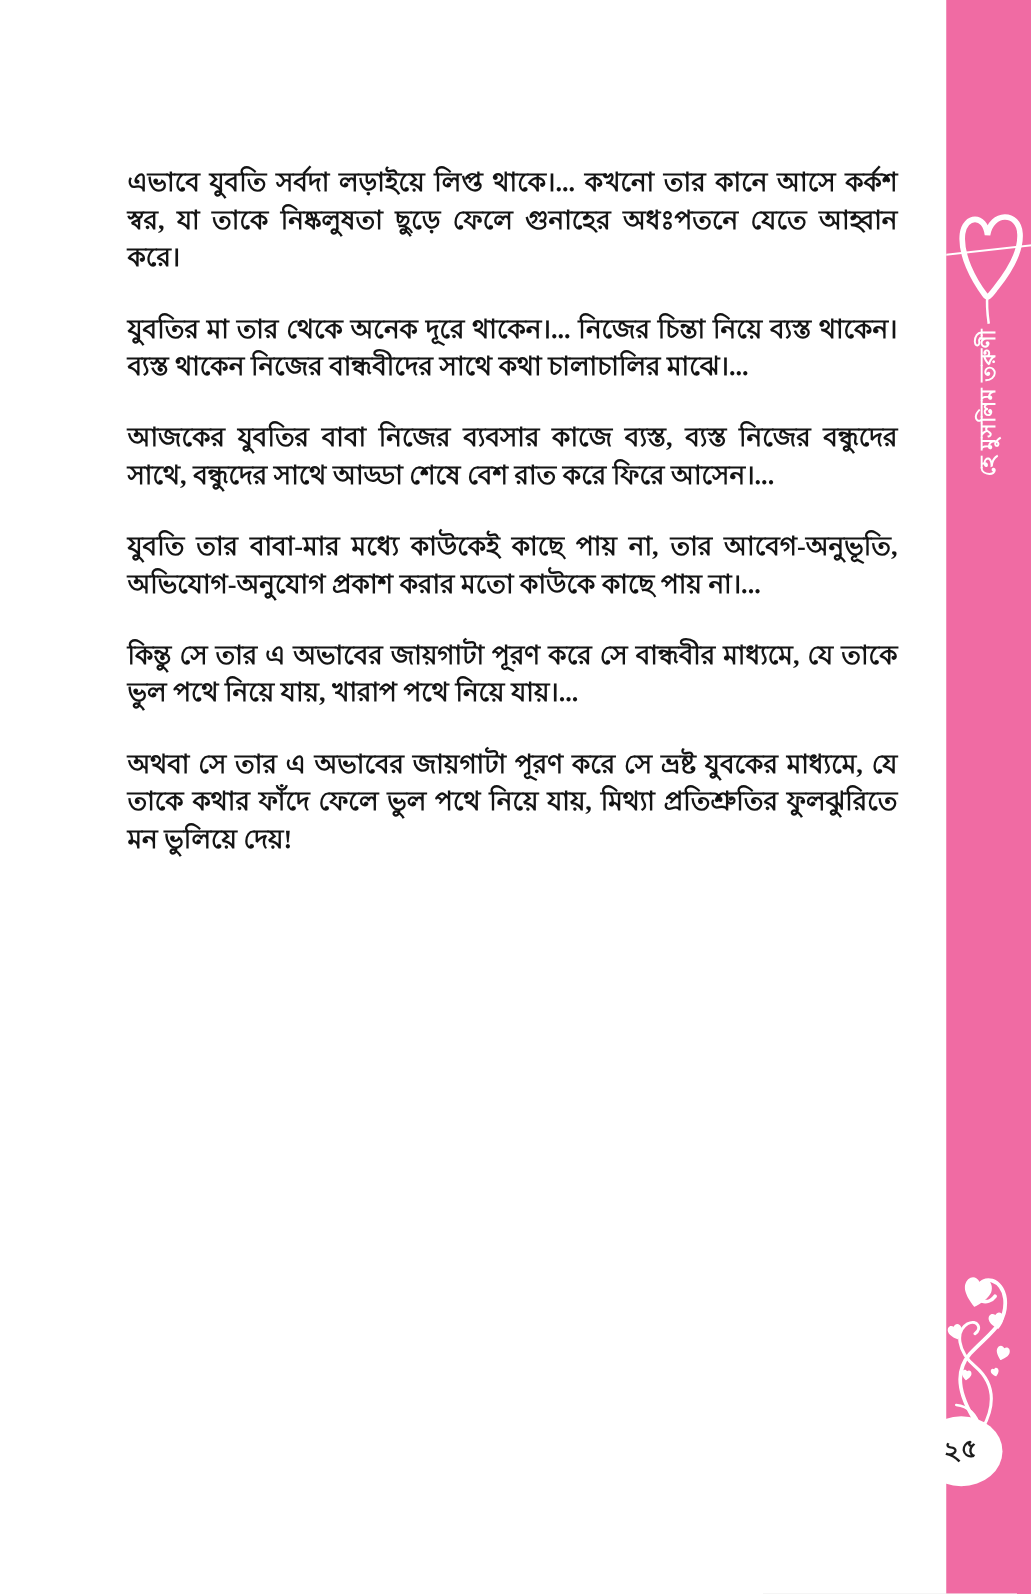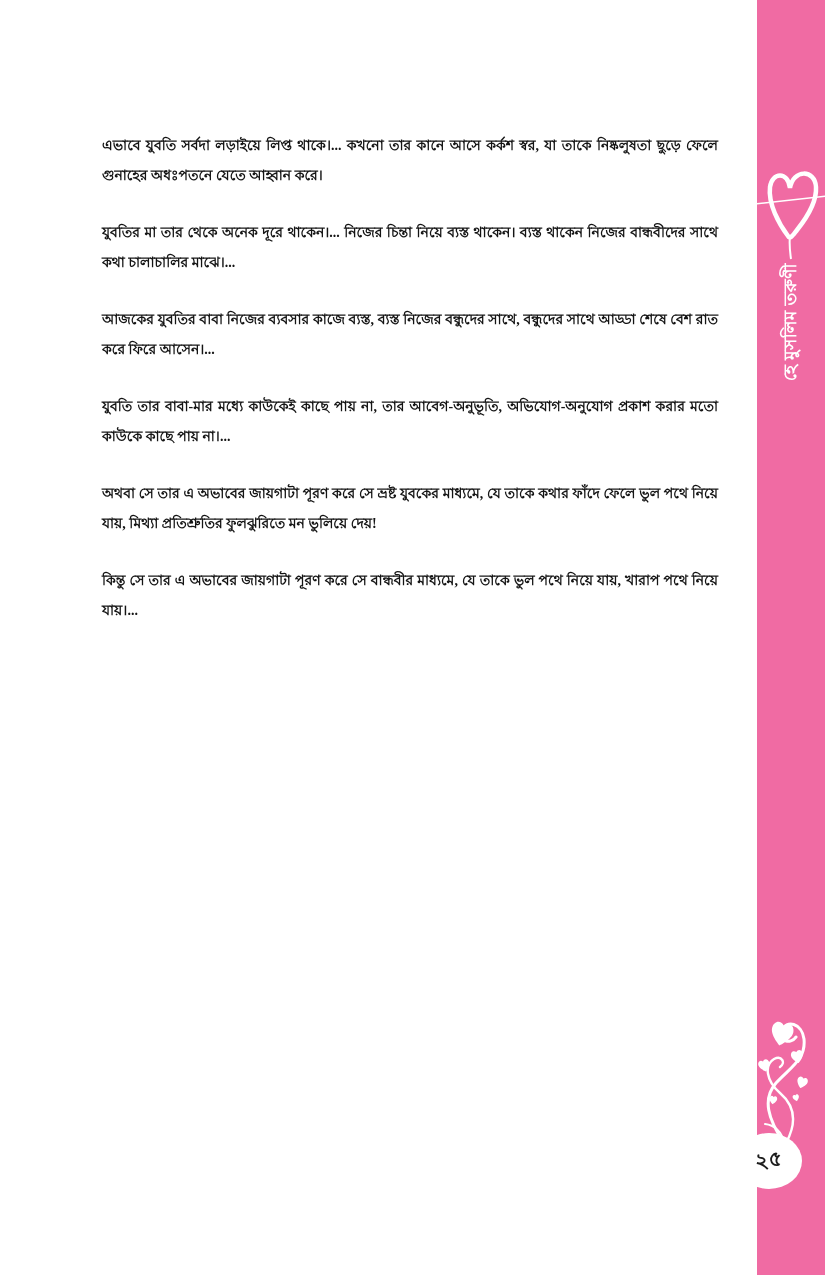--- a/index.html
+++ b/index.html
@@ -9,21 +9,21 @@
     background:#ffffff;
     overflow:hidden;
     font-family:"Liberation Serif", serif;
   }
   
   .article{
     position:absolute;
     left:102px; top:131px;
     width:616px;
     color:#141414;
-    font-size:14px;
+    font-size:21px;
     line-height:30px;
     font-weight:bold;
     text-align:justify;
   }
   .article p{margin:0 0 27px 0;}
 
   
   .band{
     position:absolute;
     left:757px; top:0;
@@ -74,22 +74,22 @@
 </head>
 <body>
 
 <div class="screen">
 
   <div class="article">
     <p>এভাবে যুবতি সর্বদা লড়াইয়ে লিপ্ত থাকে।... কখনো তার কানে আসে কর্কশ স্বর, যা তাকে নিষ্কলুষতা ছুড়ে ফেলে গুনাহের অধঃপতনে যেতে আহ্বান করে।</p>
     <p>যুবতির মা তার থেকে অনেক দূরে থাকেন।... নিজের চিন্তা নিয়ে ব্যস্ত থাকেন। ব্যস্ত থাকেন নিজের বান্ধবীদের সাথে কথা চালাচালির মাঝে।...</p>
     <p>আজকের যুবতির বাবা নিজের ব্যবসার কাজে ব্যস্ত, ব্যস্ত নিজের বন্ধুদের সাথে, বন্ধুদের সাথে আড্ডা শেষে বেশ রাত করে ফিরে আসেন।...</p>
     <p>যুবতি তার বাবা-মার মধ্যে কাউকেই কাছে পায় না, তার আবেগ-অনুভূতি, অভিযোগ-অনুযোগ প্রকাশ করার মতো কাউকে কাছে পায় না।...</p>
+    <p>কিন্তু সে তার এ অভাবের জায়গাটা পূরণ করে সে বান্ধবীর মাধ্যমে, যে তাকে ভুল পথে নিয়ে যায়, খারাপ পথে নিয়ে যায়।...</p>
     <p>অথবা সে তার এ অভাবের জায়গাটা পূরণ করে সে ভ্রষ্ট যুবকের মাধ্যমে, যে তাকে কথার ফাঁদে ফেলে ভুল পথে নিয়ে যায়, মিথ্যা প্রতিশ্রুতির ফুলঝুরিতে মন ভুলিয়ে দেয়!</p>
-    <p>কিন্তু সে তার এ অভাবের জায়গাটা পূরণ করে সে বান্ধবীর মাধ্যমে, যে তাকে ভুল পথে নিয়ে যায়, খারাপ পথে নিয়ে যায়।...</p>
   </div>
 
   <div class="band"></div>
 
   <svg class="heart-svg" viewBox="0 0 68 116" xmlns="http://www.w3.org/2000/svg">
     <path d="M31 90 C 22 78 11 58 13 41 C 15 26 31 25 33 42 C 36 23 58 23 59 41 C 60 57 48 74 40 84 C 36 89 33 94 31 90 Z" fill="none" stroke="#ffffff" stroke-width="4.5" stroke-linecap="round"></path>
     <line x1="-2" y1="58" x2="70" y2="50" stroke="#ffffff" stroke-width="1.6"></line>
     <path d="M33 90 C 32 98 33 106 34 113" fill="none" stroke="#ffffff" stroke-width="2"></path>
   </svg>
 

